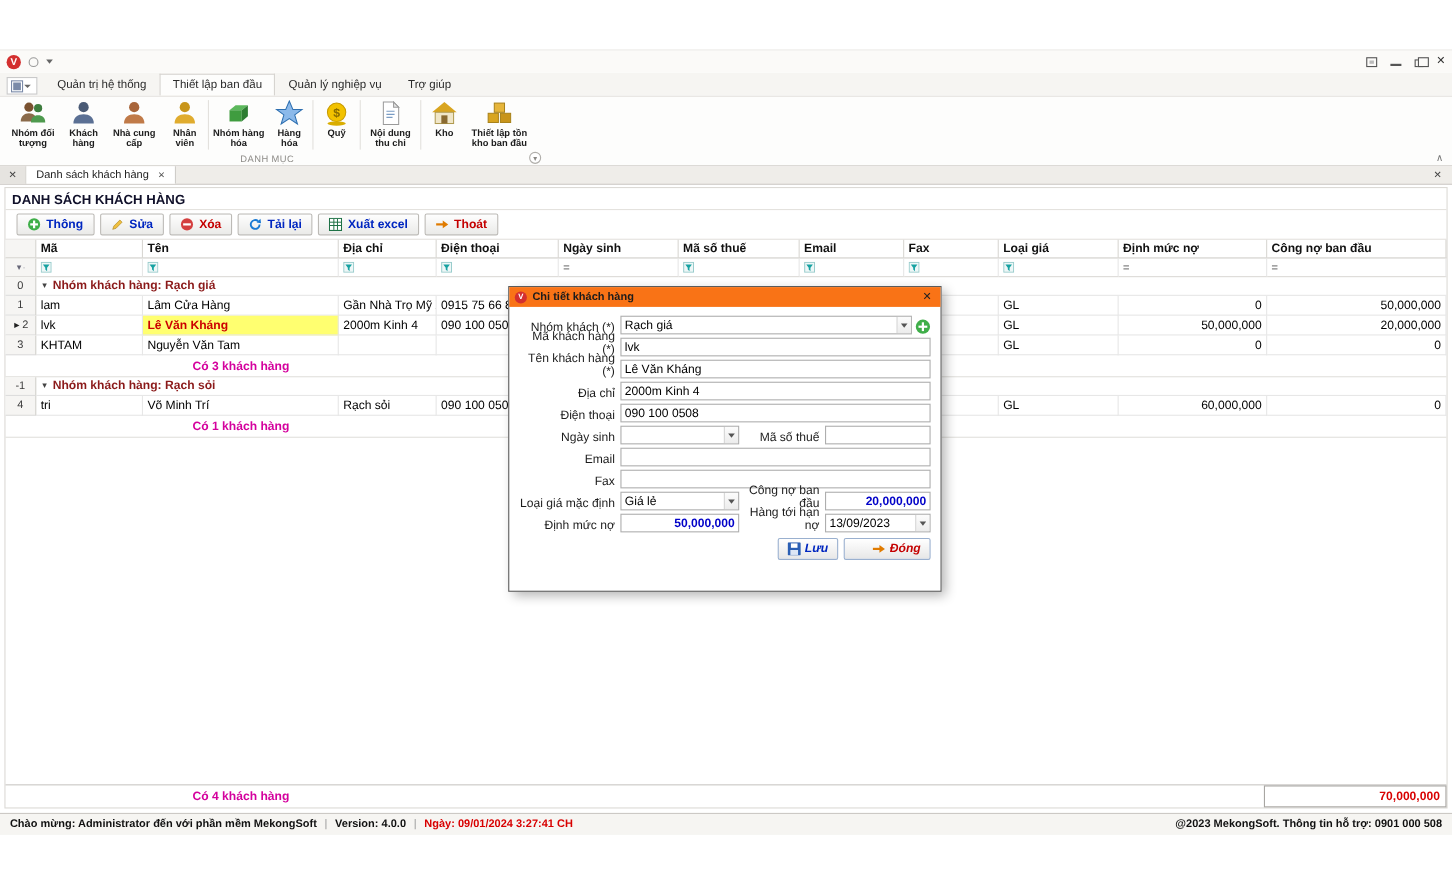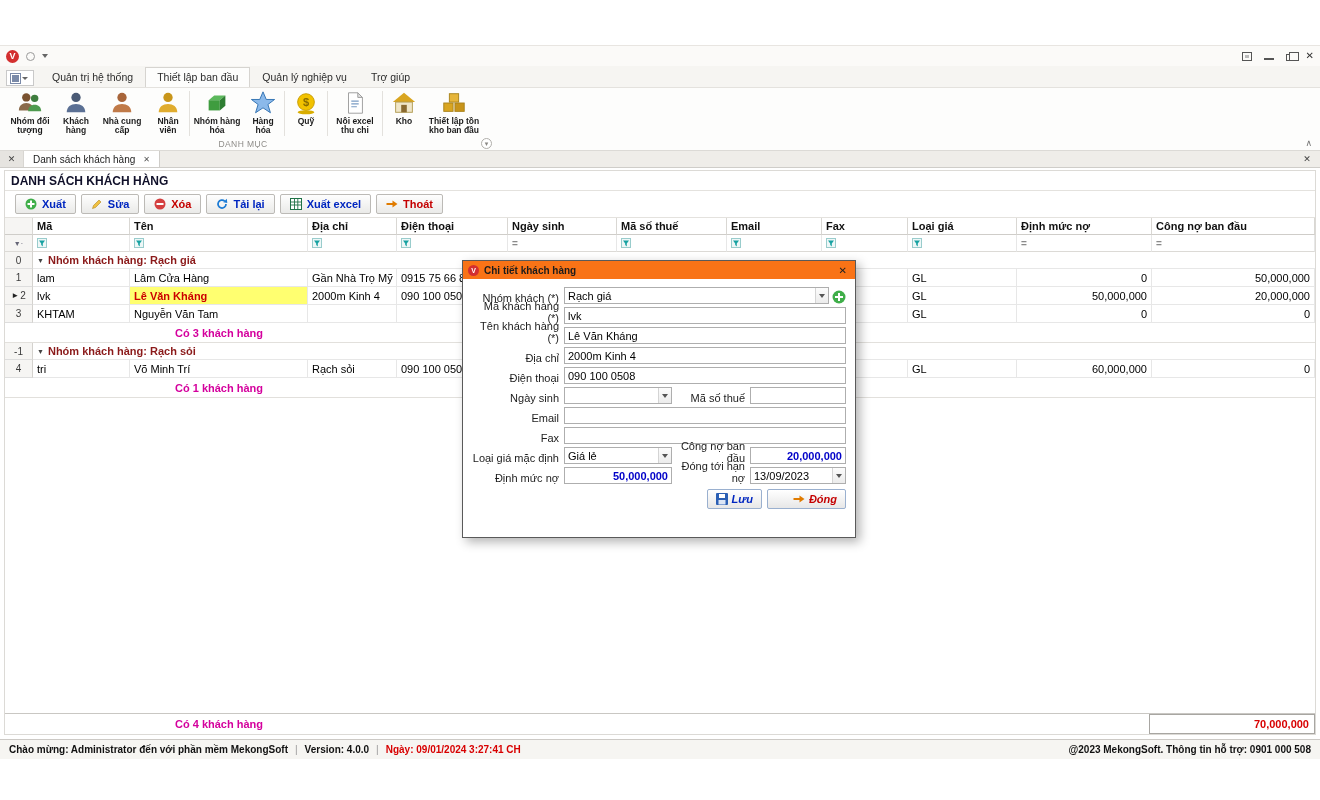--- a/index.html
+++ b/index.html
@@ -202,21 +202,21 @@
         </svg>
       <span>Quỹ</span>
     </div>
     <div class="rsep"></div>
     <div class="ritem">
       <svg viewBox="0 0 28 28">
           <path d="M7 3h10l5 5v17H7z" fill="#fff" stroke="#9a9a9a"></path>
           <path d="M17 3v5h5z" fill="#e4e4e4" stroke="#9a9a9a"></path>
           <path d="M10 12h8M10 15h8M10 18h6" stroke="#7a9cc4" stroke-width="1.2"></path>
         </svg>
-      <span>Nội excel thu chi</span>
+      <span>Nội dung thu chi</span>
     </div>
     <div class="rsep"></div>
     <div class="ritem narrow">
       <svg viewBox="0 0 28 28">
           <path d="M2 13L14 3l12 10z" fill="#d9a520"></path>
           <rect x="5" y="13" width="18" height="11" fill="#f0e6c8" stroke="#b09a50"></rect>
           <rect x="11" y="16" width="6" height="8" fill="#8a6a30"></rect>
         </svg>
       <span>Kho</span>
     </div>
@@ -245,21 +245,21 @@
   <div class="panel">
     <div class="page-title">DANH SÁCH KHÁCH HÀNG</div>
 
     <div class="action-bar">
       <div class="abtn">
         <svg width="12" height="12">
             <circle cx="6" cy="6" r="5.5" fill="#3fae49"></circle>
             <rect x="5" y="2.5" width="2" height="7" fill="#fff"></rect>
             <rect x="2.5" y="5" width="7" height="2" fill="#fff"></rect>
           </svg>
-        <span>Xuất</span>
+        <span>Thông</span>
       </div>
       <div class="abtn">
         <svg width="12" height="12">
             <path d="M1.5 10.5l1-3 5.5-5.5 2 2-5.5 5.5z" fill="#f0c040" stroke="#b08820" stroke-width="0.6"></path>
           </svg>
         <span>Sửa</span>
       </div>
       <div class="abtn red">
         <svg width="12" height="12">
             <circle cx="6" cy="6" r="5.5" fill="#d43f3f"></circle>
@@ -564,21 +564,21 @@
       <span class="mlabel2">Công nợ ban đầu</span>
       <div class="mbox w96 money">
           <span>20,000,000</span>
         </div>
     </div>
     <div class="mrow">
       <span class="mlabel">Định mức nợ</span>
       <div class="mbox w108 money">
           <span>50,000,000</span>
         </div>
-      <span class="mlabel2">Đóng tới hạn nợ</span>
+      <span class="mlabel2">Hàng tới hạn nợ</span>
       <div class="mbox w96 combo">
         <span>13/09/2023</span>
         <span class="combo-arrow">
             <i></i>
           </span>
       </div>
     </div>
     <div class="dlg-buttons">
       <div class="mbtn save">
         <svg width="12" height="12">

